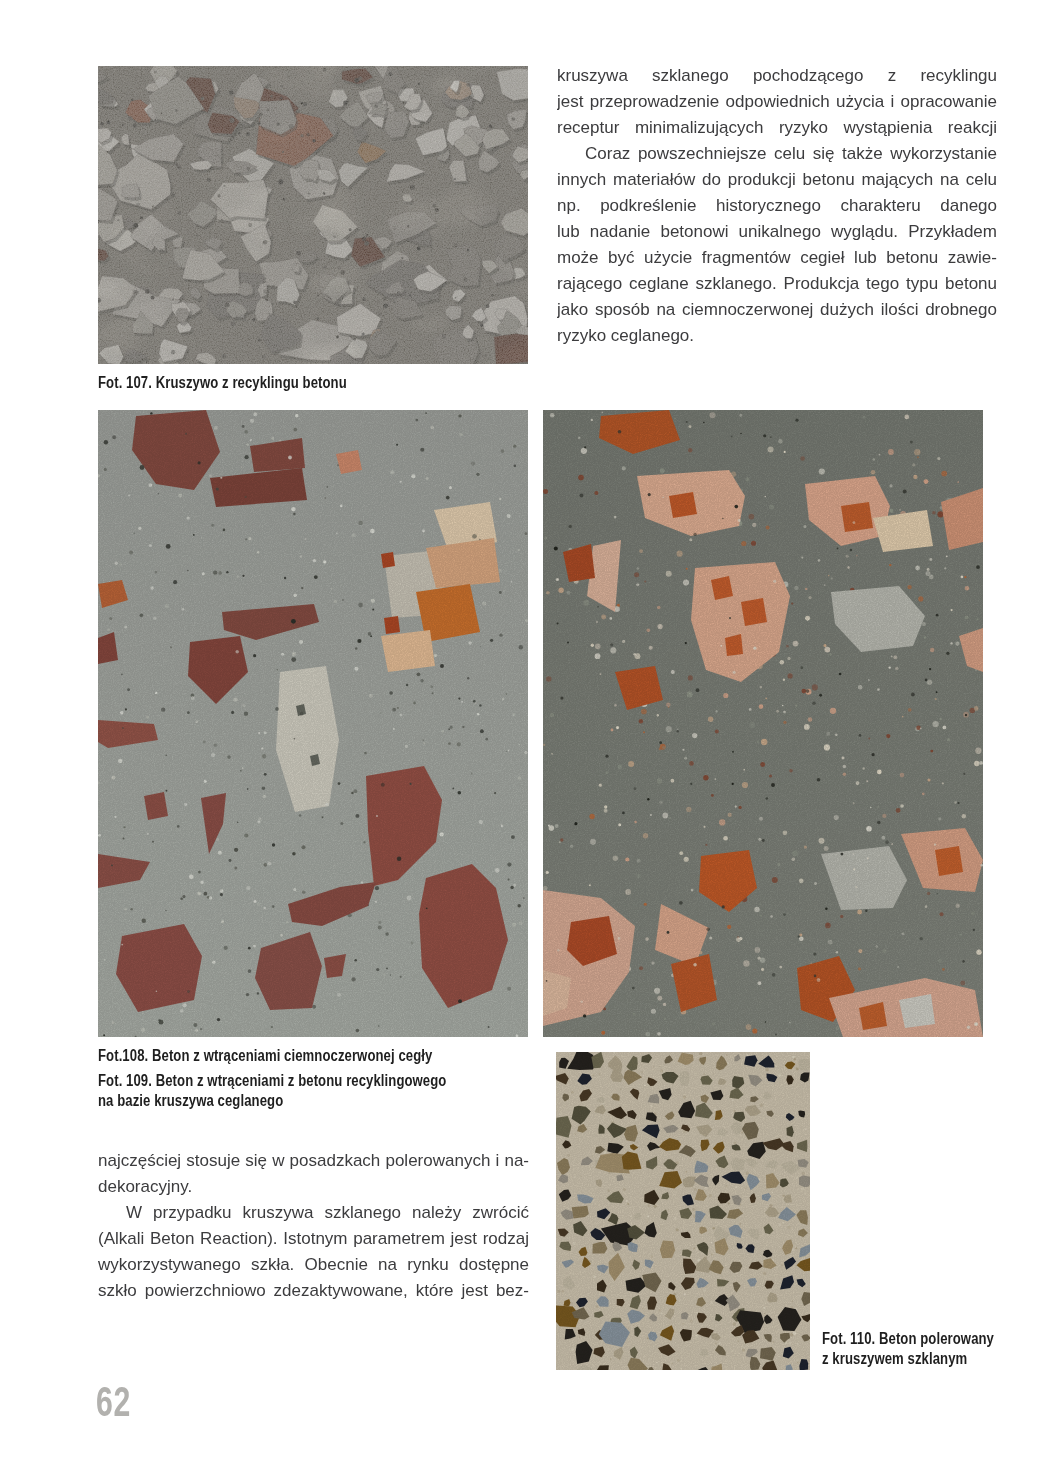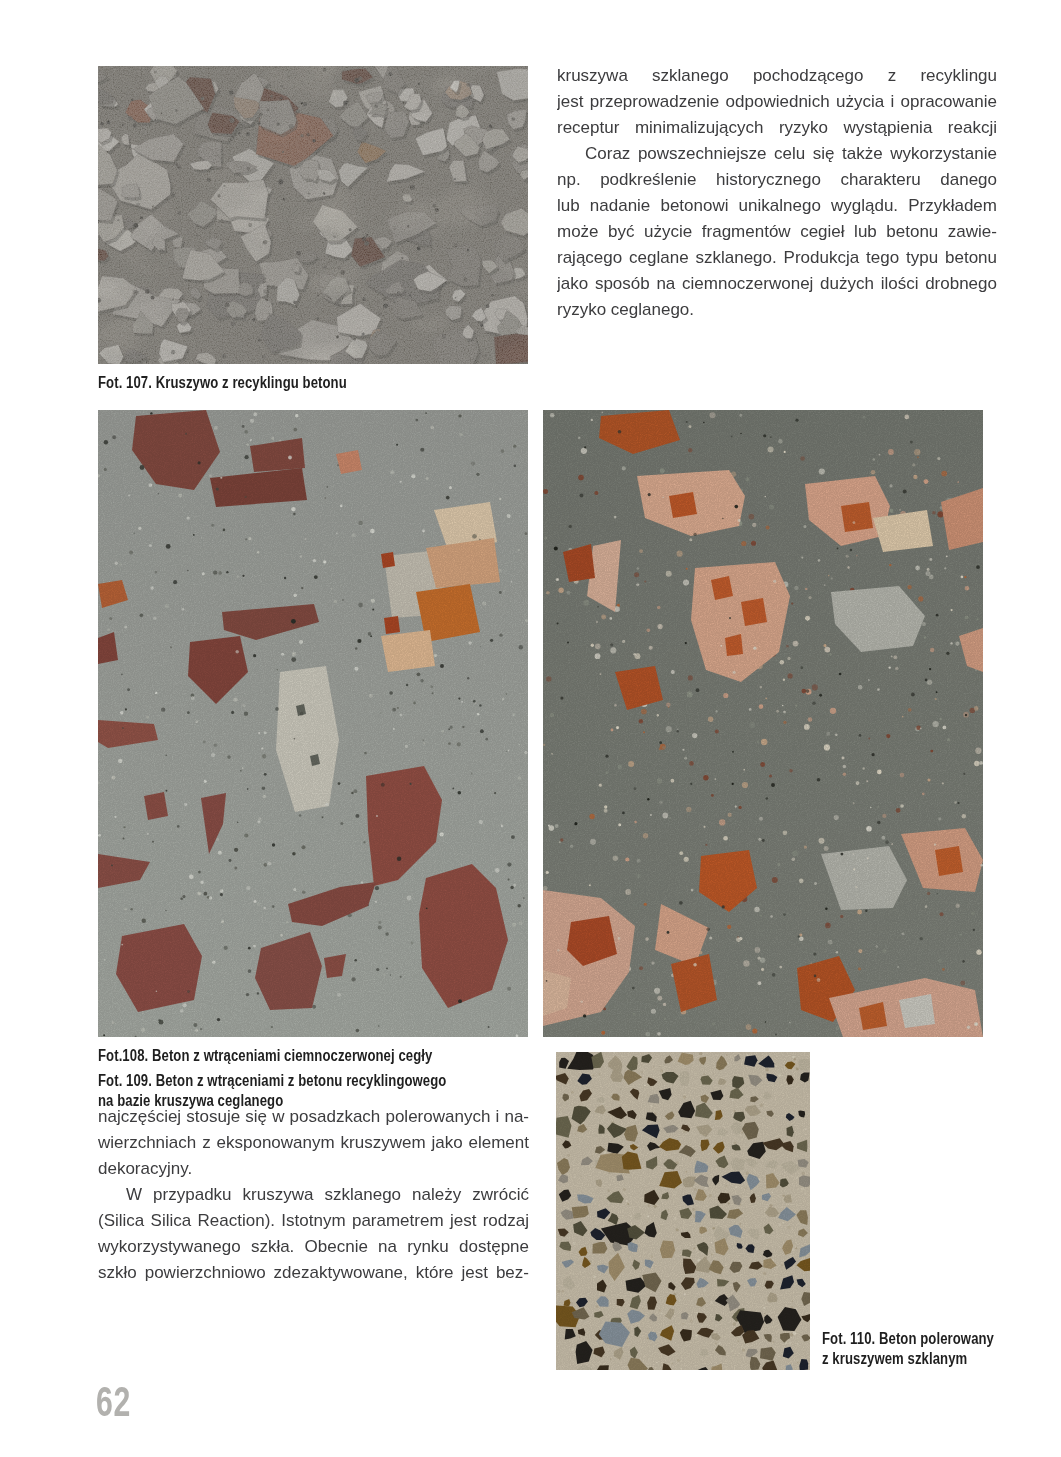--- a/index.html
+++ b/index.html
@@ -572,20 +572,21 @@
 
   <div class="caption" style="left:98px;top:373px;">
     <div>Fot. 107. Kruszywo z recyklingu betonu</div>
   </div>
 
   <div class="body-col" style="left:557px;top:63px;width:440px;">
     <div class="jline">kruszywa szklanego pochodzącego z recyklingu konieczne</div>
     <div class="jline">jest przeprowadzenie odpowiednich użycia i opracowanie</div>
     <div class="jline plast">receptur minimalizujących ryzyko wystąpienia reakcji ASR.</div>
     <div class="jline pindent">Coraz powszechniejsze celu się także wykorzystanie</div>
+    <div class="jline">innych materiałów do produkcji betonu mających na celu</div>
     <div class="jline">np. podkreślenie historycznego charakteru danego miejsca</div>
     <div class="jline">lub nadanie betonowi unikalnego wyglądu. Przykładem</div>
     <div class="jline">może być użycie fragmentów cegieł lub betonu zawie-</div>
     <div class="jline">rającego ceglane szklanego. Produkcja tego typu betonu</div>
     <div class="jline">jako sposób na ciemnoczerwonej dużych ilości drobnego</div>
     <div class="jline plast">ryzyko ceglanego.</div>
   </div>
 
   <div class="photo" style="left:98px;top:410px;width:430px;height:627px;">
     <svg viewBox="0 0 430 627" preserveAspectRatio="none">
@@ -2227,25 +2228,24 @@
         </g>
       <rect width="254" height="318" filter="url(#grainD)" opacity="0.13"></rect>
     </svg>
   </div>
 
   <div class="caption" style="left:822px;top:1329px;">
     <div>Fot. 110. Beton polerowany</div>
     <div>z kruszywem szklanym</div>
   </div>
 
-  <div class="body-col" style="left:98px;top:1104px;width:431px;">
+  <div class="body-col" style="left:98px;top:1148px;width:431px;">
     <div class="jline">najczęściej stosuje się w posadzkach polerowanych i na-</div>
-    <div class="jline">wierzchniach z eksponowanym kruszywem jako element</div>
     <div class="jline plast">dekoracyjny.</div>
     <div class="jline pindent">W przypadku kruszywa szklanego należy zwrócić uwa-</div>
-    <div class="jline">(Silica Silica Reaction). Istotnym parametrem jest rodzaj</div>
+    <div class="jline">(Alkali Beton Reaction). Istotnym parametrem jest rodzaj</div>
     <div class="jline">wykorzystywanego szkła. Obecnie na rynku dostępne jest</div>
     <div class="jline">szkło powierzchniowo zdezaktywowane, które jest bez-</div>
   </div>
 
   <div class="pagenum">62</div>
 
 </div>
 
 </body></html>

